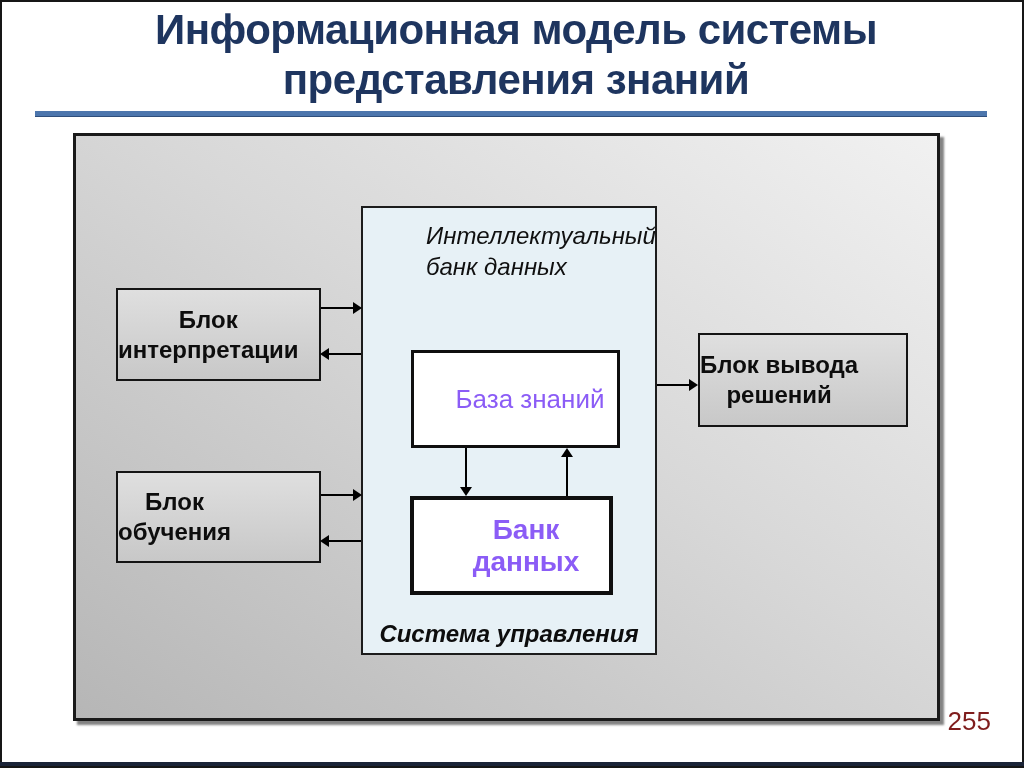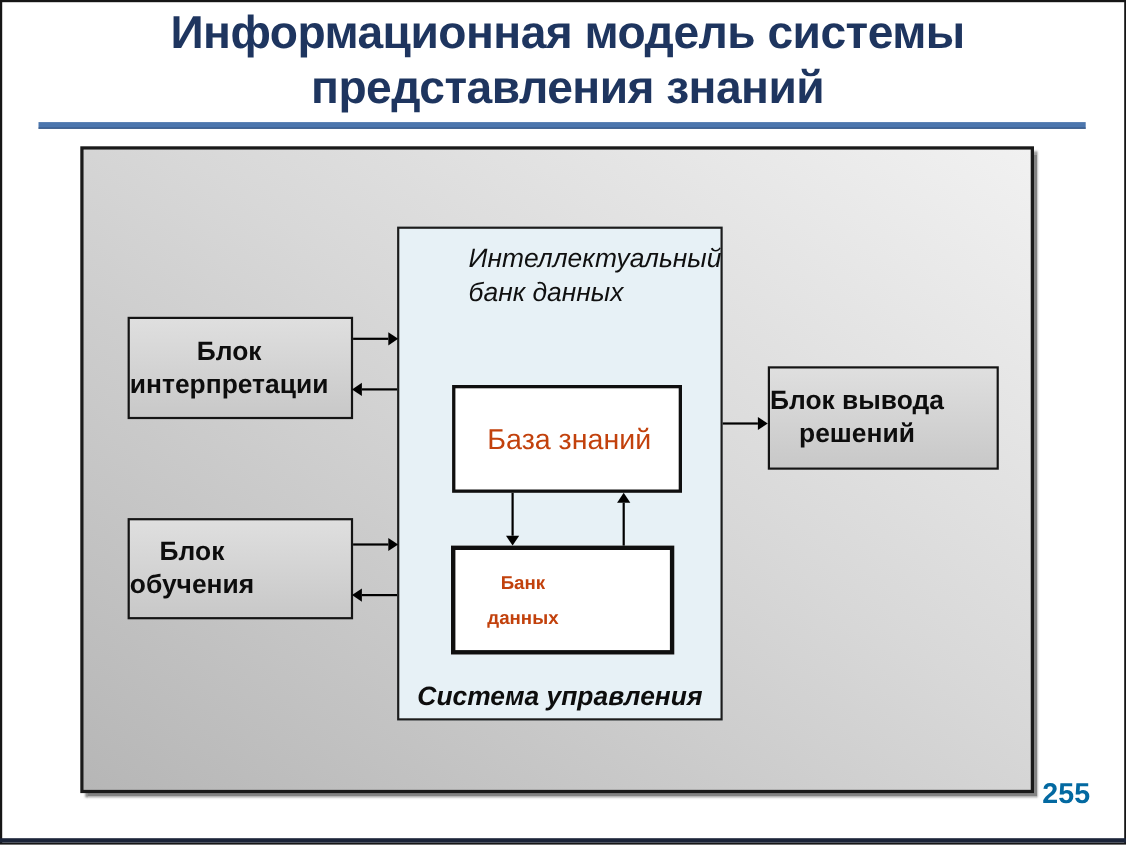--- a/index.html
+++ b/index.html
@@ -28,24 +28,24 @@
   .center-box{
     position:absolute;left:285px;top:70px;width:296px;height:449px;box-sizing:border-box;
     border:2px solid #1c1c1c;background:#e7f1f6;
   }
   .bank-label{
     position:absolute;left:350px;top:84px;width:215px;
     font-size:24px;line-height:31px;font-style:italic;color:#101010;
   }
   .wbox{
     position:absolute;box-sizing:border-box;background:#ffffff;
-    display:flex;align-items:center;justify-content:flex-start;text-align:center;color:#c2410c;padding-left:29px;
+    display:flex;align-items:center;justify-content:center;text-align:center;color:#8b5cf6;padding-left:29px;
   }
   .kb-box{left:335px;top:214px;width:209px;height:98px;border:3px solid #0f0f0f;font-size:26px;}
-  .db-box{left:334px;top:360px;width:203px;height:99px;border:4px solid #0f0f0f;font-size:17px;font-weight:bold;line-height:32px;}
+  .db-box{left:334px;top:360px;width:203px;height:99px;border:4px solid #0f0f0f;font-size:28px;font-weight:bold;line-height:32px;}
   .ctrl-label{
     position:absolute;left:285px;top:484px;width:296px;text-align:center;
     font-size:24px;font-weight:bold;font-style:italic;color:#0d0d0d;
   }
   .node{
     position:absolute;box-sizing:border-box;border:2px solid #141414;
     background:linear-gradient(#dfdfdf,#c8c8c8);
     display:flex;align-items:center;justify-content:flex-start;text-align:center;
     font-size:24px;line-height:30px;font-weight:bold;color:#0d0d0d;
   }
@@ -58,21 +58,21 @@
   .ah-l{position:absolute;left:-9px;top:-5px;width:0;height:0;border-right:9px solid #000;border-top:6px solid transparent;border-bottom:6px solid transparent;}
   .ah-d{position:absolute;bottom:-9px;left:-5px;width:0;height:0;border-top:9px solid #000;border-left:6px solid transparent;border-right:6px solid transparent;}
   .ah-u{position:absolute;top:-9px;left:-5px;width:0;height:0;border-bottom:9px solid #000;border-left:6px solid transparent;border-right:6px solid transparent;}
   .a1{top:171px;left:245px;width:32px;}
   .a2{top:217px;left:253px;width:32px;}
   .a3{top:358px;left:245px;width:32px;}
   .a4{top:404px;left:253px;width:32px;}
   .a5{top:248px;left:581px;width:32px;}
   .v1{left:389px;top:312px;height:39px;}
   .v2{left:490px;top:321px;height:39px;}
-  .page-number{position:absolute;right:33px;top:706px;font-size:26px;font-weight:bold;color:#0369a1;}
+  .page-number{position:absolute;right:33px;top:706px;font-size:26px;font-weight:normal;color:#7f1d1d;}
   .bottom-bar{position:absolute;left:0;right:0;bottom:2px;height:4px;background:#1b2438;z-index:60;}
 </style>
 </head>
 <body>
 
 <div class="slide">
   <div class="frame"></div>
 
   <div class="title pre">Информационная модель системы
 представления знаний</div>

